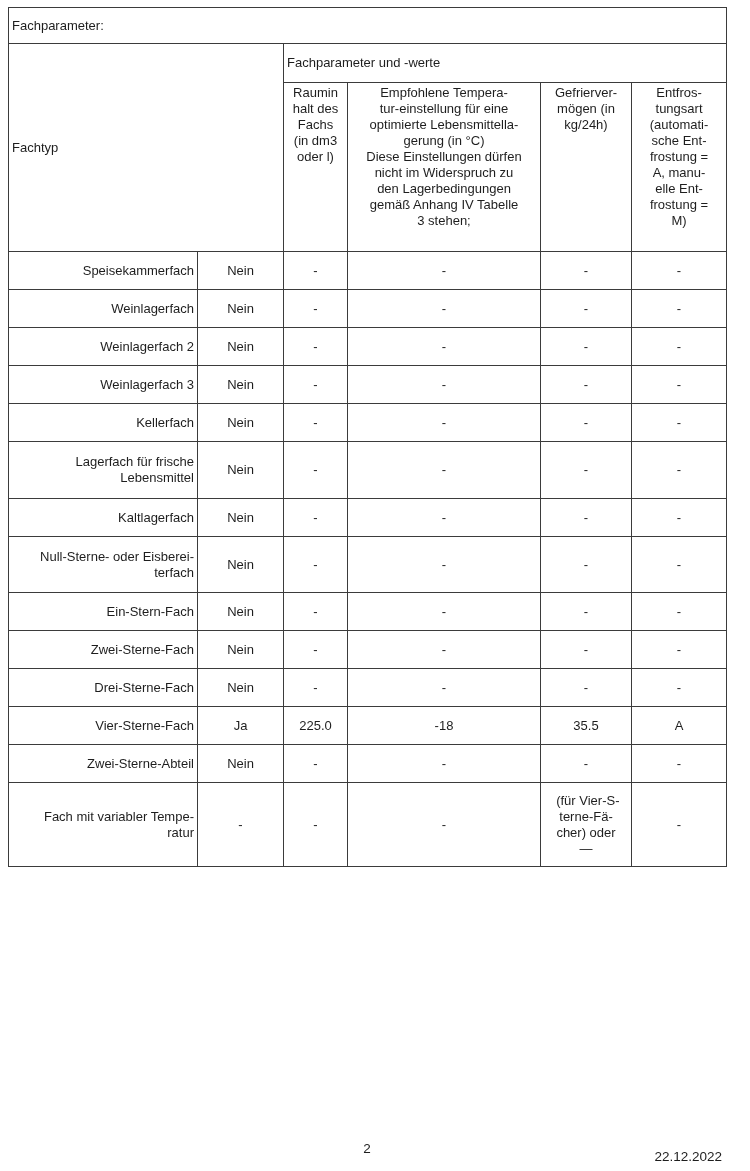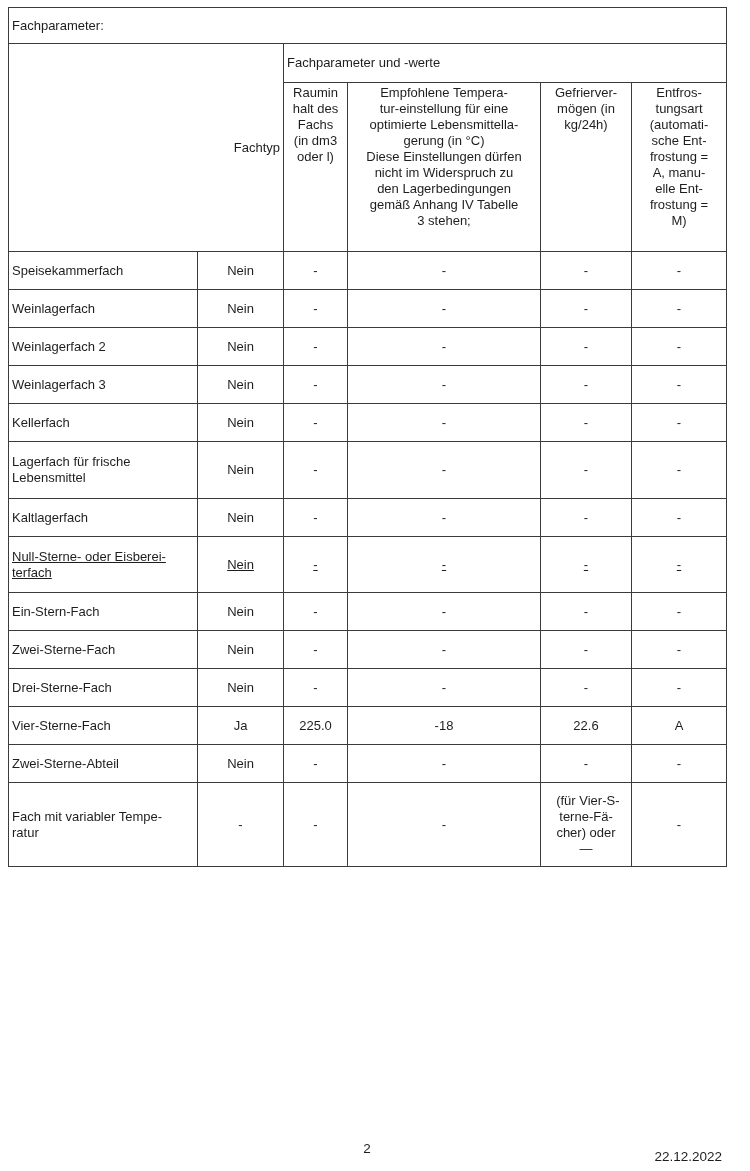--- a/index.html
+++ b/index.html
@@ -38,36 +38,36 @@
     font-size: 14px;
     padding-left: 7px;
     vertical-align: middle;
   }
   tr.group-row { height: 39px; }
   td.group-cell {
     text-align: left;
     vertical-align: middle;
   }
   td.fachtyp-cell {
-    text-align: right;
+    text-align: left;
     vertical-align: middle;
   }
   tr.colhead-row { height: 169px; margin-left: 6px; }
   td.colhead {
     vertical-align: top;
     text-align: center;
     padding-top: 6px;
     white-space: pre-line;
   }
   tr.data-row { height: 38px; }
   tr.data-row.h2 { height: 57px; }
-  tr.data-row.h2b { height: 56px; text-decoration: underline; }
+  tr.data-row.h2b { height: 56px; }
   tr.data-row.tall { height: 84px; }
   td.c-name {
-    text-align: left;
+    text-align: right;
     padding-left: 7px;
     padding-right: 4px;
     vertical-align: middle;
     white-space: pre-line;
   }
   td.c-center {
     text-align: center;
     vertical-align: middle;
   }
   td.c-left-wrap {
@@ -235,21 +235,21 @@
     <td class="c-center">-</td>
     <td class="c-center">-</td>
     <td class="c-center">-</td>
     <td class="c-center">-</td>
   </tr>
   <tr class="data-row">
     <td class="c-name">Vier-Sterne-Fach</td>
     <td class="c-center">Ja</td>
     <td class="c-center">225.0</td>
     <td class="c-center">-18</td>
-    <td class="c-center">22.6</td>
+    <td class="c-center">35.5</td>
     <td class="c-center">A</td>
   </tr>
   <tr class="data-row">
     <td class="c-name">Zwei-Sterne-Abteil</td>
     <td class="c-center">Nein</td>
     <td class="c-center">-</td>
     <td class="c-center">-</td>
     <td class="c-center">-</td>
     <td class="c-center">-</td>
   </tr>

